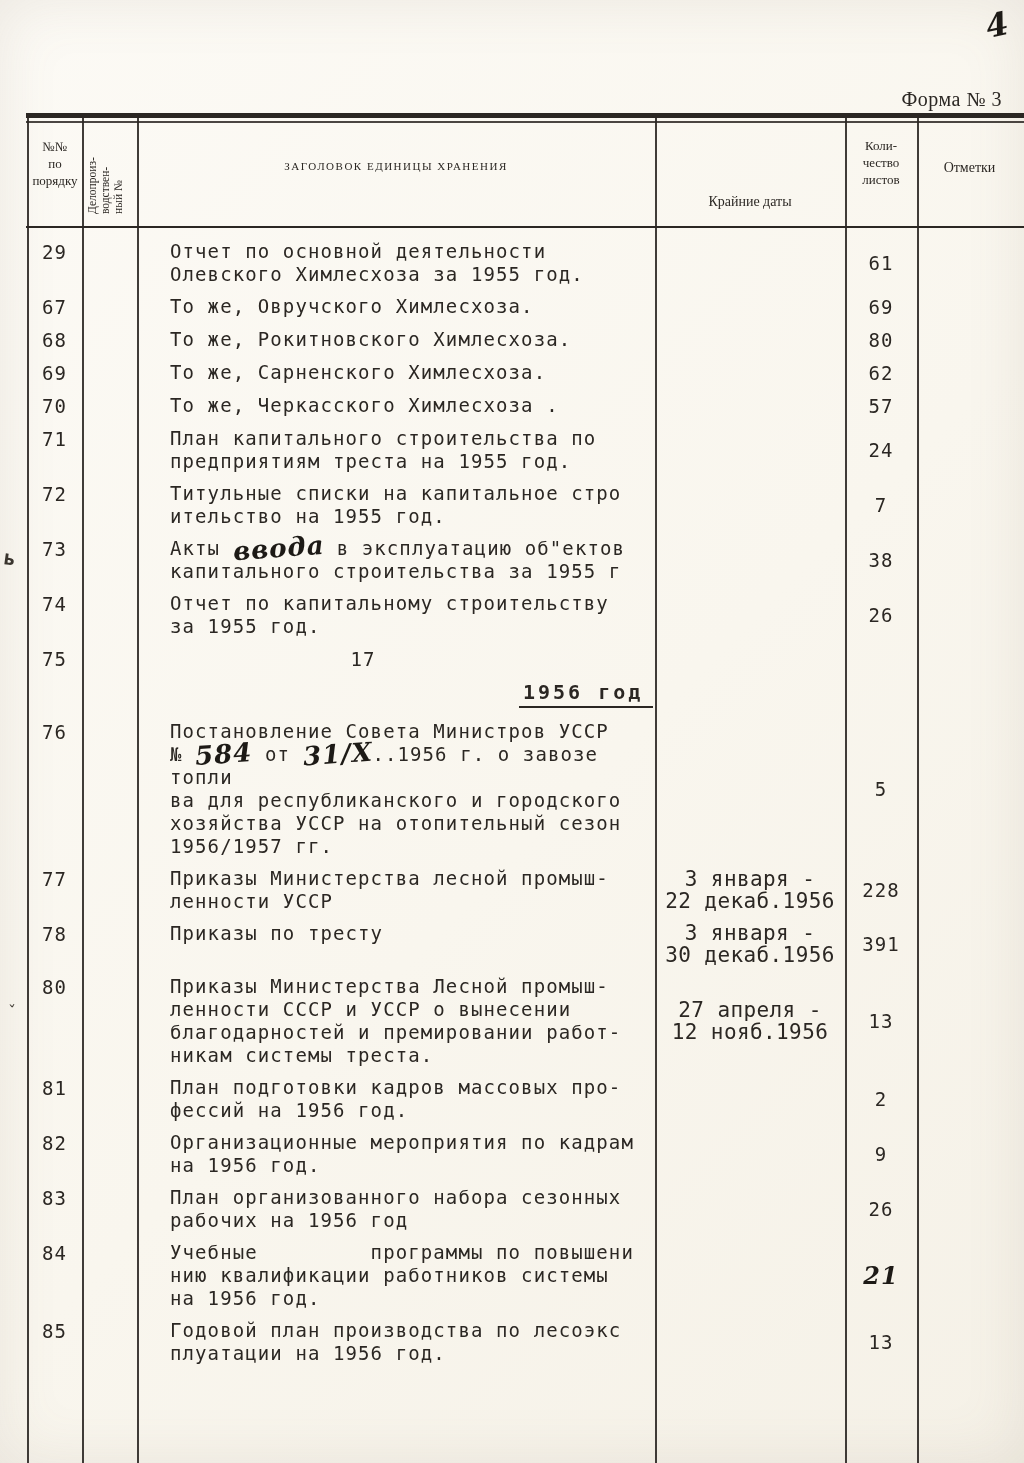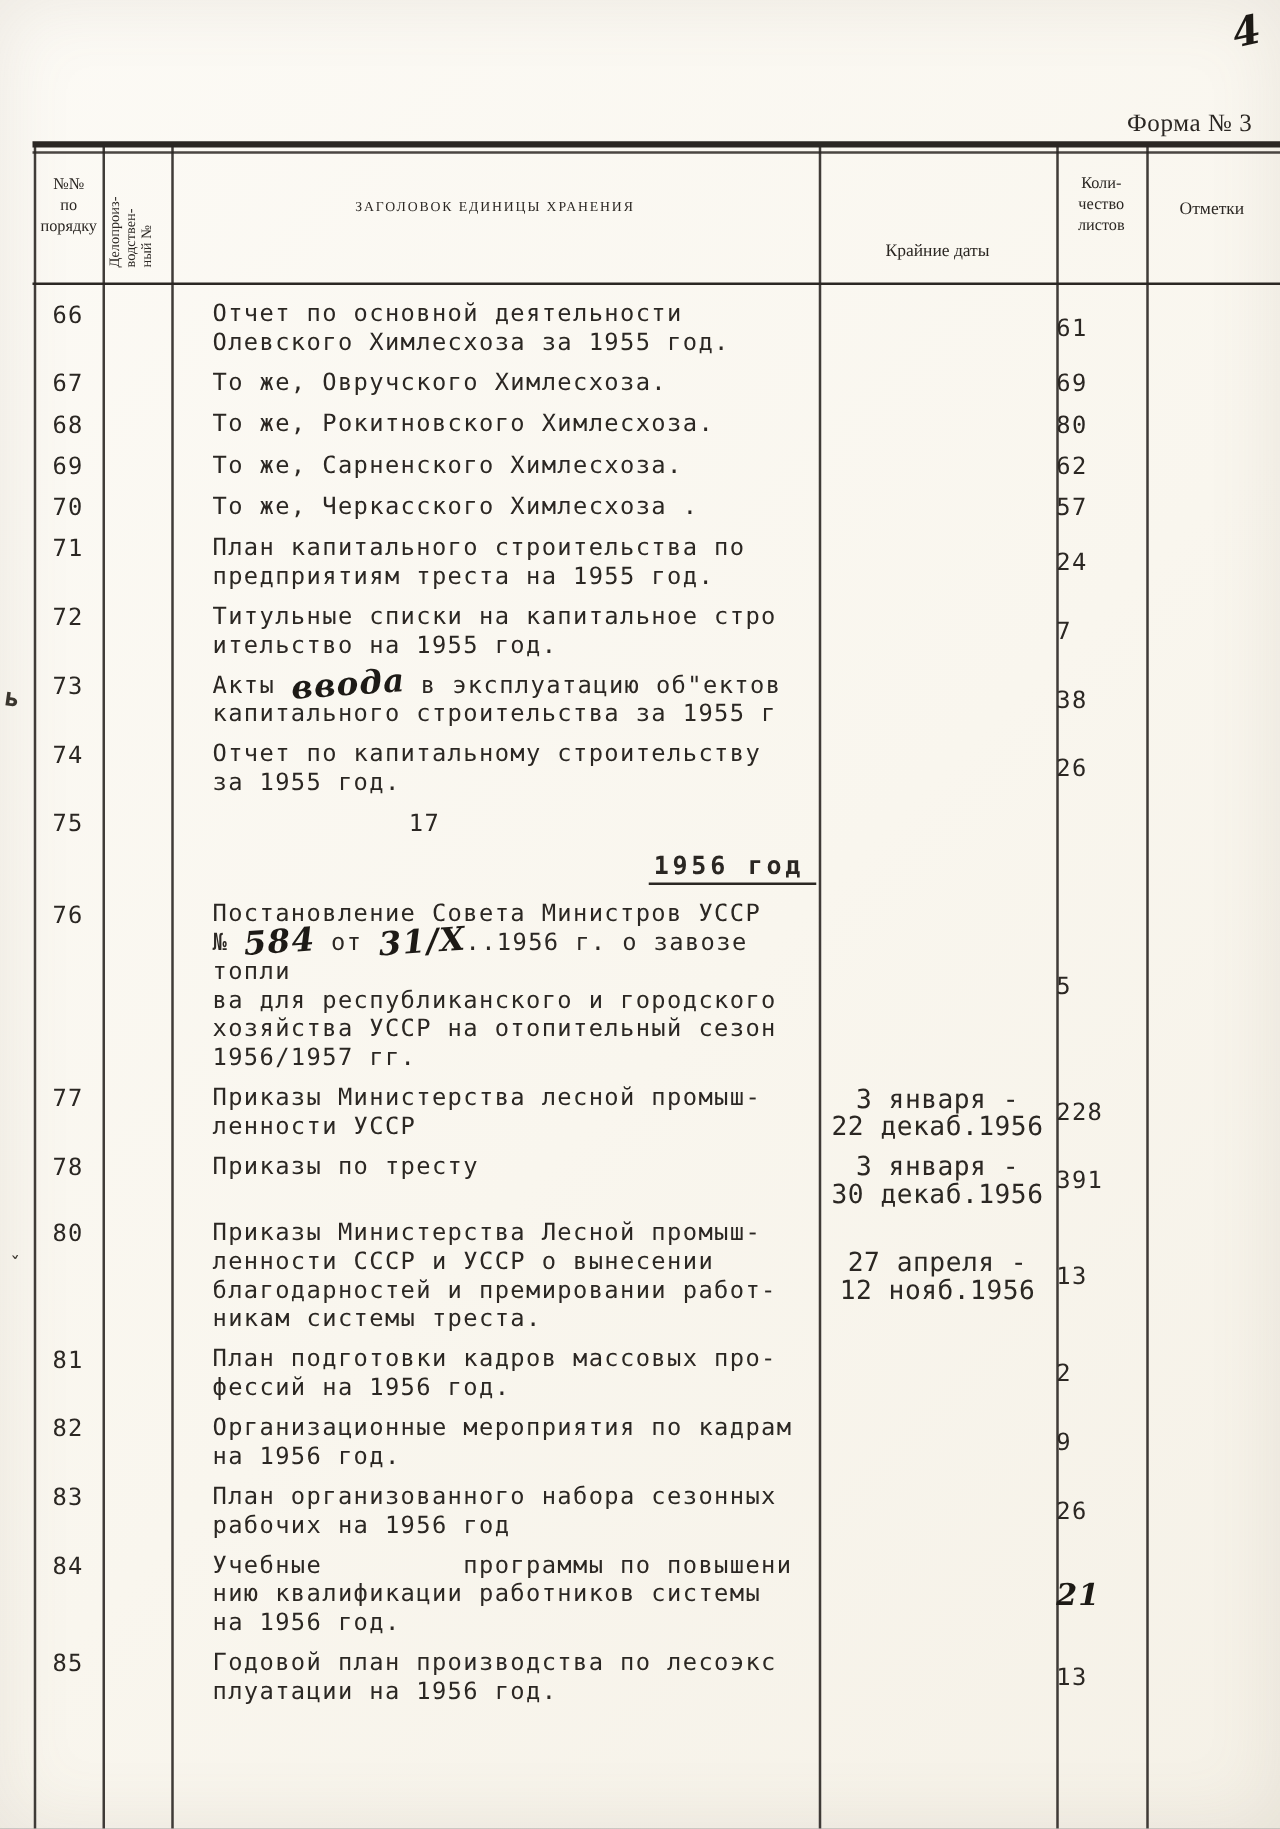--- a/index.html
+++ b/index.html
@@ -40,21 +40,21 @@
   .hw-num { font-size:24px; letter-spacing:1px; }
 
   
   .body { position:absolute; left:27px; top:240px; width:997px; }
   .row { display:flex; margin-bottom:9px; font-size:19px; line-height:23px; letter-spacing:1.1px; }
   .c-num   { width:55px; text-align:center; flex:none; padding-top:1px; }
   .c-off   { width:55px; flex:none; }
   .c-title { width:518px; flex:none; padding:0 8px 0 33px; white-space:pre-wrap; }
   .c-dates { width:190px; flex:none; display:flex; align-items:center; justify-content:center;
              text-align:center; font-size:21px; line-height:22px; letter-spacing:.4px; white-space:pre-line; }
-  .c-sheets{ width:72px; flex:none; display:flex; align-items:center; }
+  .c-sheets{ width:72px; flex:none; display:flex; align-items:center; justify-content:center; }
   .c-notes { flex:1; }
 
   .section-row { margin:10px 0 12px 0; padding-left:492px; }
   .section-label { display:inline-block; font-size:20px; letter-spacing:3px; font-weight:bold;
                    border-bottom:2.5px solid var(--ink,#2b2723); padding:0 10px 2px 4px; }
 
   
   .mark { position:absolute; color:#3a352e; }
   .mark1 { left:4px;  top:546px; font-size:20px; font-weight:bold; transform:rotate(8deg); }
   .mark2 { left:8px;  top:1002px; font-size:16px; transform:rotate(-6deg); }
@@ -86,21 +86,21 @@
 ный №</div>
   <div class="h h-title">ЗАГОЛОВОК ЕДИНИЦЫ ХРАНЕНИЯ</div>
   <div class="h h-dates">Крайние даты</div>
   <div class="h h-sheets">Коли-
 чество
 листов</div>
   <div class="h h-notes">Отметки</div>
 
   <div class="body">
       <div class="row">
-        <div class="c-num">66</div>
+        <div class="c-num">29</div>
         <div class="c-off"></div>
         <div class="c-title title"><span>Отчет по основной деятельности
 Олевского Химлесхоза за 1955 год.</span></div>
         <div class="c-dates"></div>
         <div class="c-sheets">
           <span>61</span>
         </div>
         <div class="c-notes"></div>
       </div>
       <div class="row">

